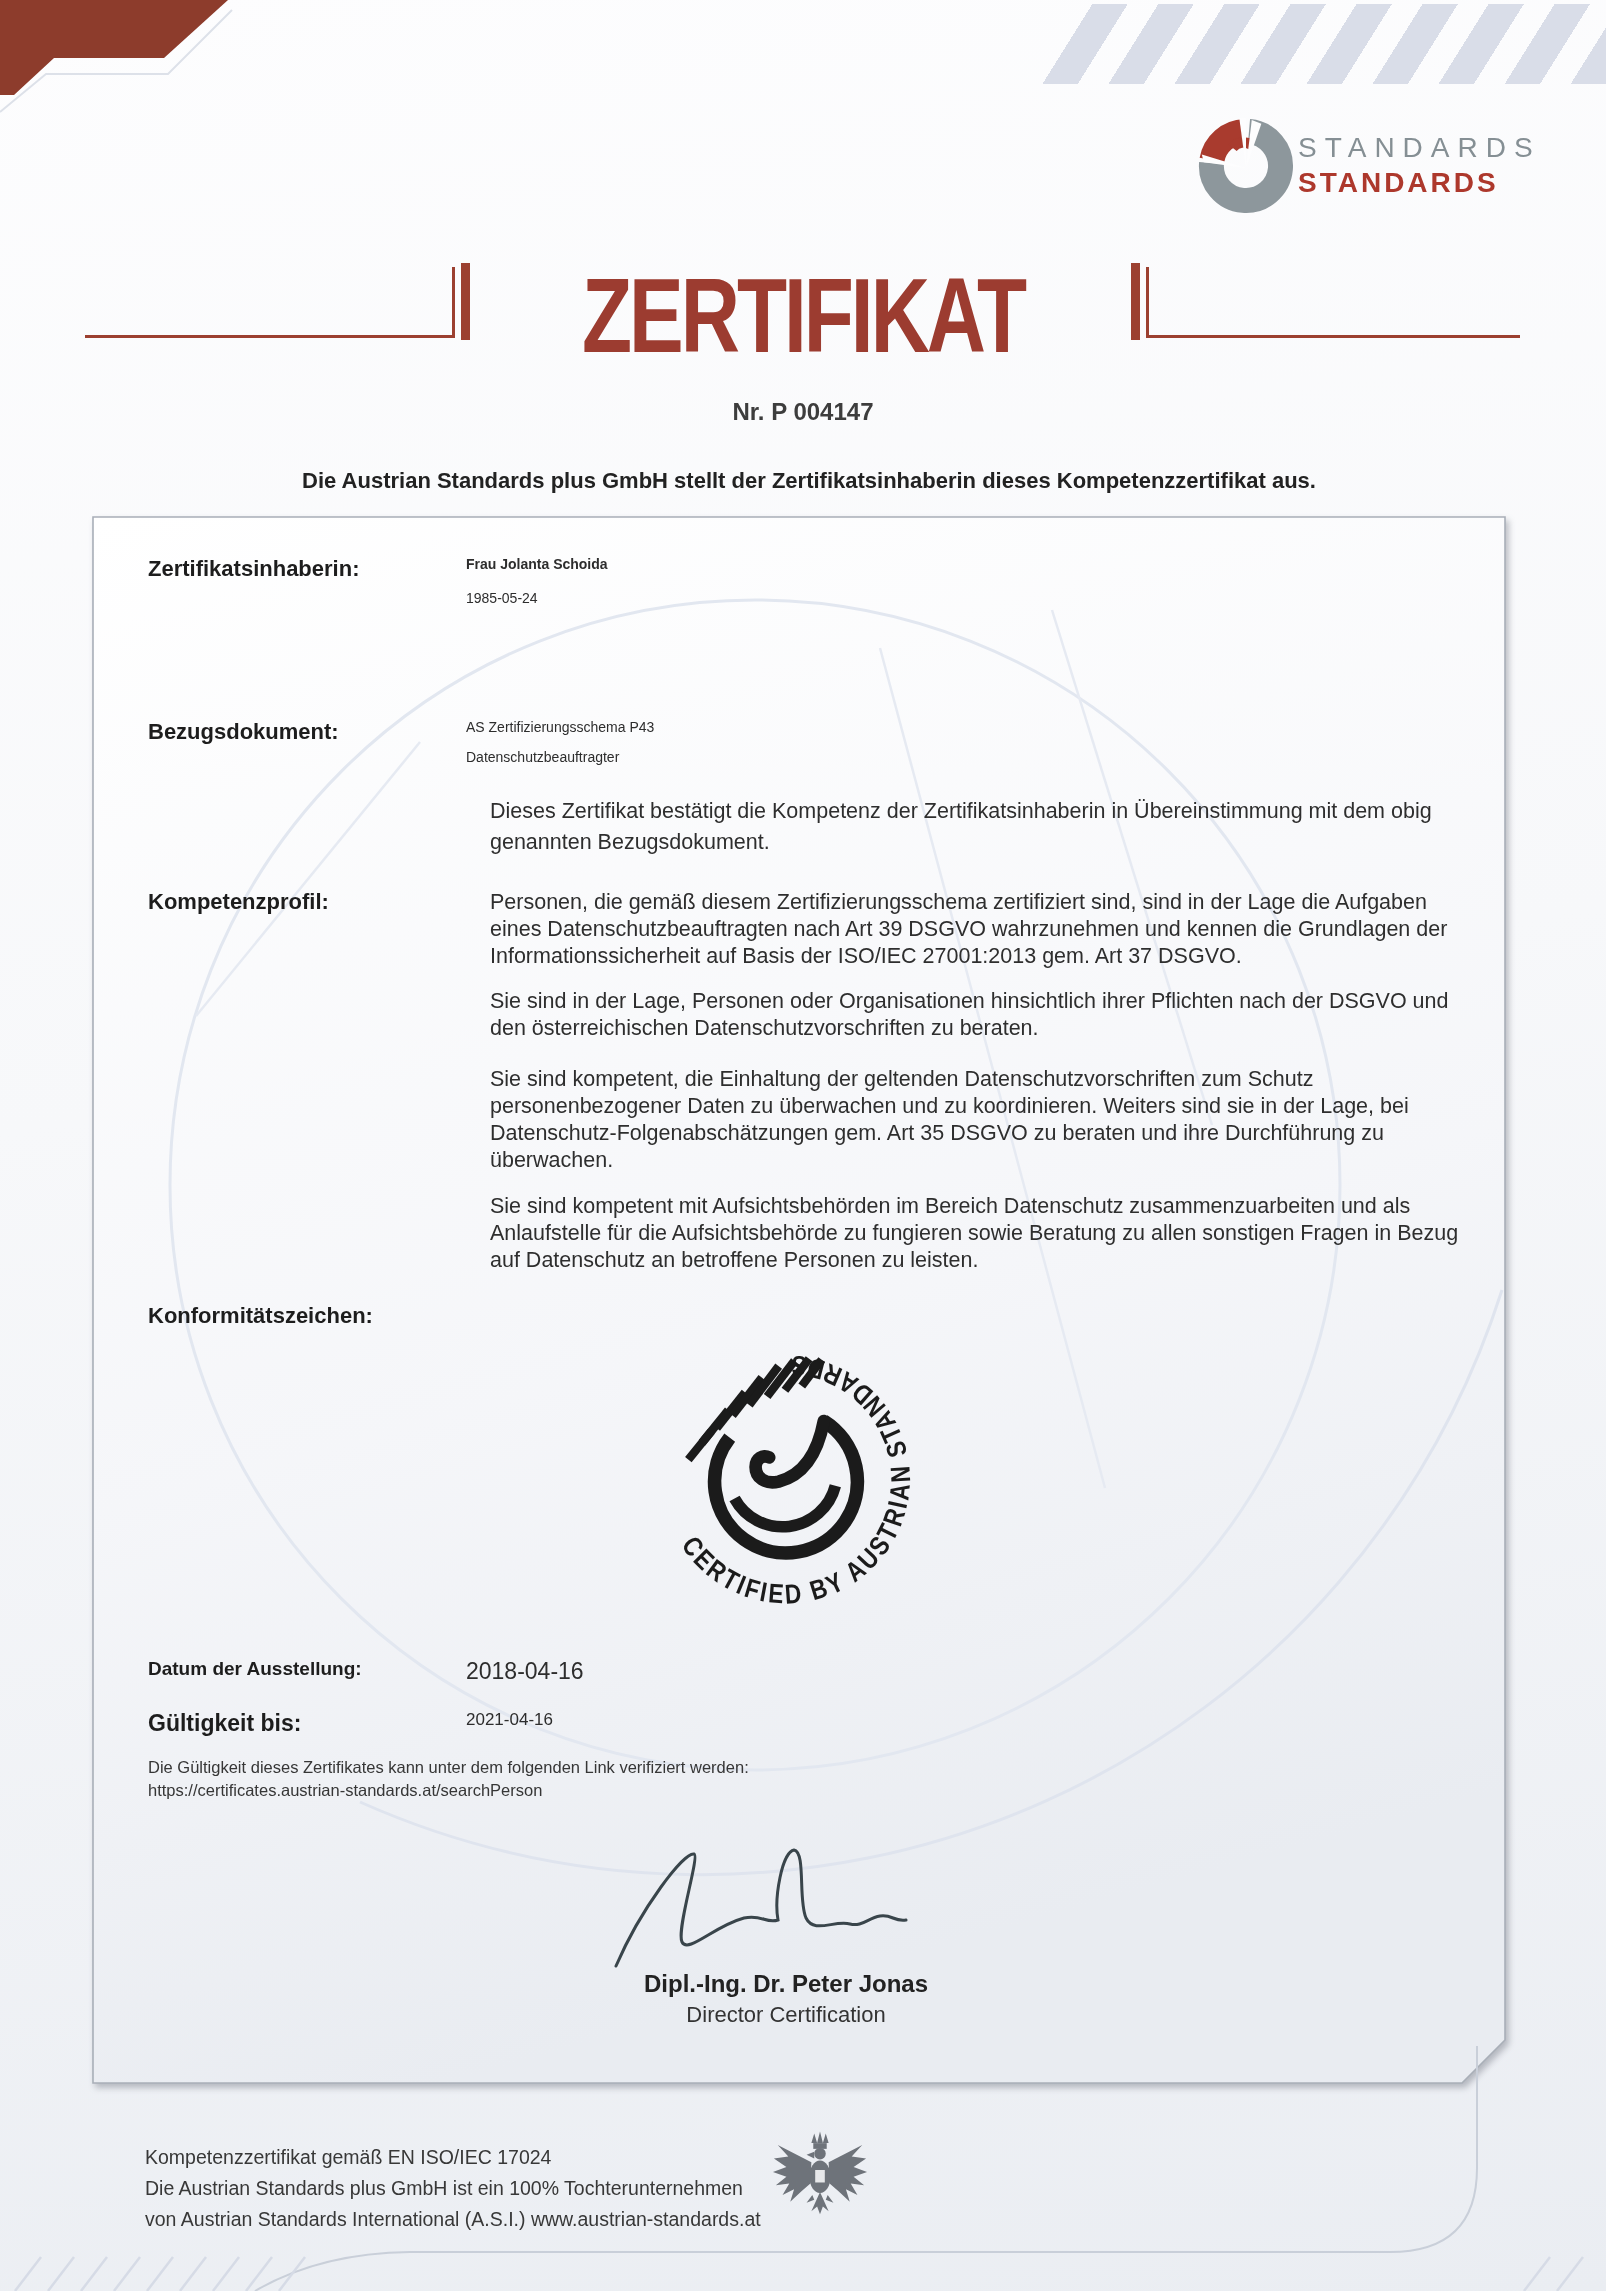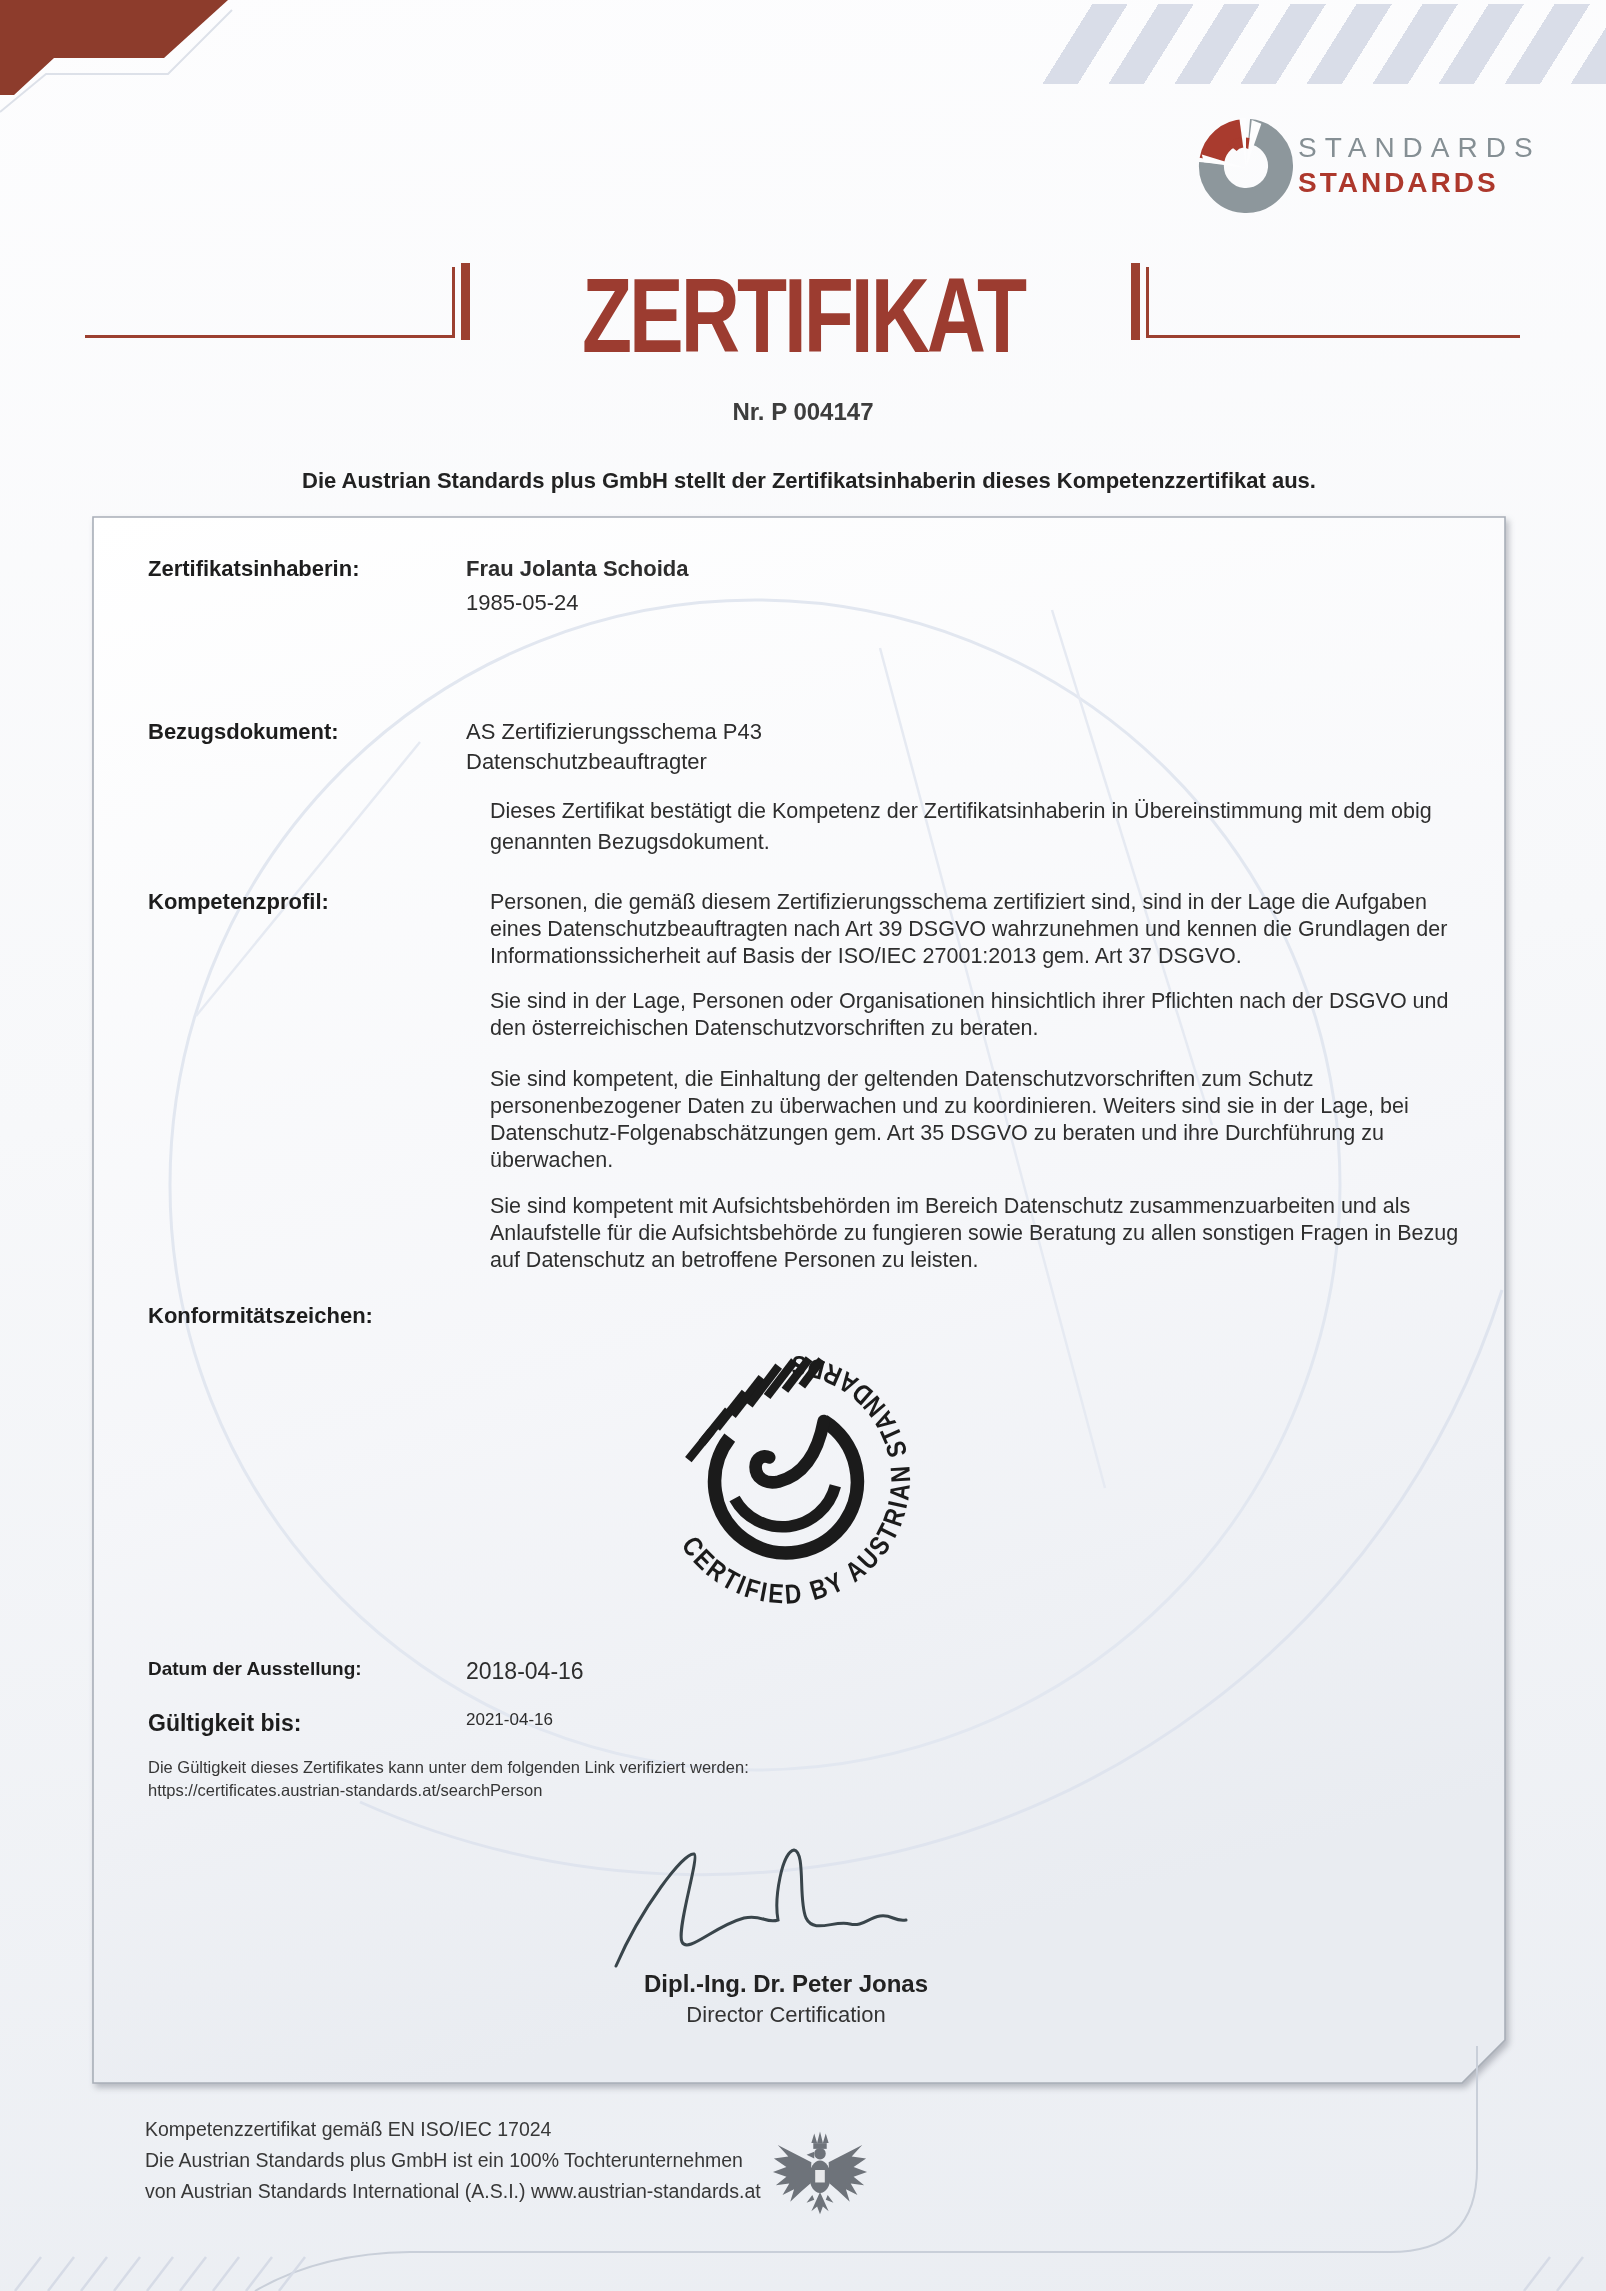--- a/index.html
+++ b/index.html
@@ -27,27 +27,27 @@
 
   
   .orn{ background:#9c4030; }
   .title{ left:0; top:256px; width:100%; text-align:center;
     font-size:82px; font-weight:700; letter-spacing:-3px; color:#9c3c30;
     transform:scaleY(1.28); transform-origin:top center; }
   .cert-no{ left:0; top:398px; width:100%; text-align:center; font-size:24px; font-weight:700; color:#3d3d3d; }
   .intro{ left:0; top:468px; width:100%; text-align:center; font-size:22px; font-weight:700; color:#222;padding-left:12px; }
 
   .lbl{ font-size:22px; font-weight:700; color:#1d1d1d; }
-  .val{ font-size:22px; color:#2d2d2d; }
+  .val{ font-size:14px; color:#2d2d2d; }
   .para{ font-size:21.5px; line-height:27px; color:#2e2e2e; width:990px;margin-left:24px; }
   .small{ font-size:16.5px; line-height:23px; color:#363636; }
   .center-col{ text-align:center; width:600px; left:486px; }
   .sig-name{ font-size:24px; font-weight:700; color:#222; }
   .sig-title{ font-size:22px; color:#333; }
-  .foot{ font-size:19.5px; color:#383838; }
+  .foot{ font-size:19.5px; color:#383838;margin-top:28px; }
 </style>
 </head>
 <body>
 
 <div class="page">
 
   <div class="abs corner-red"></div>
   <div class="abs stripes"></div>
 
   <svg class="abs" style="left:0;top:0" width="1606" height="2291" viewBox="0 0 1606 2291">

